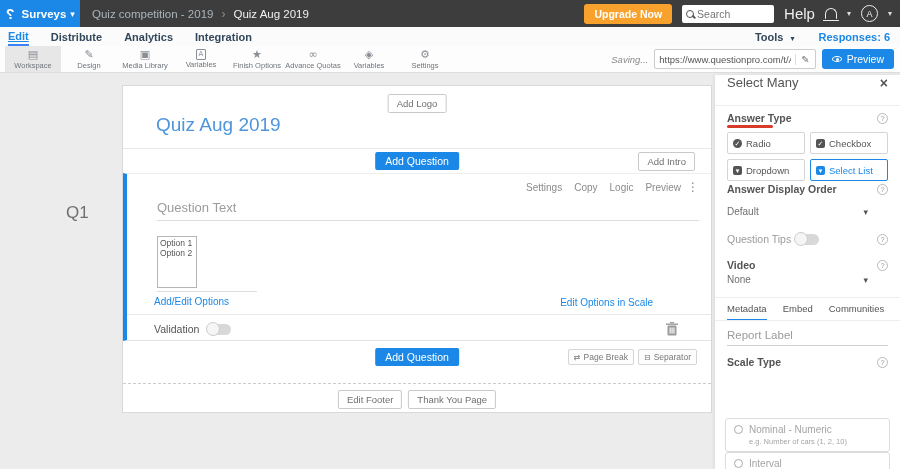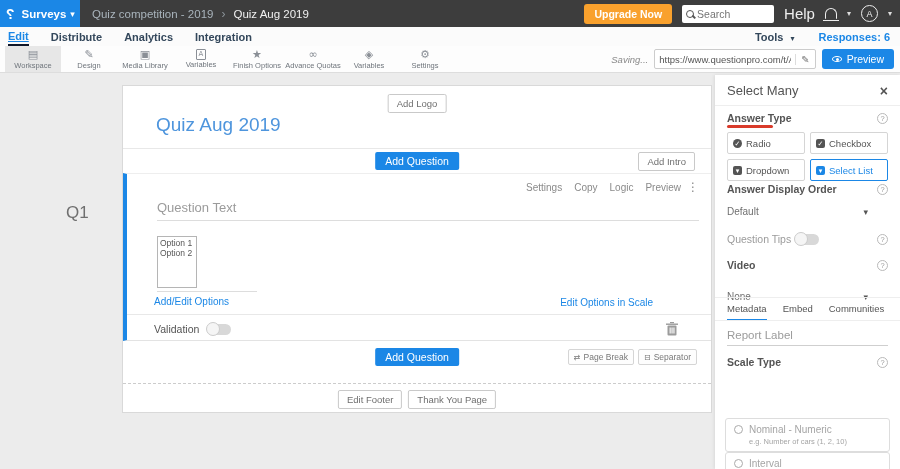--- a/index.html
+++ b/index.html
@@ -24,21 +24,21 @@
   .mag::after { content:""; position:absolute; width:4px; height:1.5px; background:#555; transform:rotate(45deg); right:-3px; bottom:-1px; }
   .help-label { color:#eee; font-size:15px; }
   .bell { width:12px; height:11px; border:1.5px solid #eee; border-radius:6px 6px 1px 1px; border-bottom:none; position:relative; }
   .bell::after { content:""; position:absolute; left:-3px; right:-3px; bottom:-2px; height:1.5px; background:#eee; }
   .avatar { width:17px; height:17px; border:1.5px solid #eee; border-radius:50%; color:#eee; font-size:9px; display:flex; align-items:center; justify-content:center; }
   .tb-caret { color:#ddd; font-size:8px; }
 
   
   .navrow { position:absolute; left:0; top:27px; width:900px; height:19px; background:#fbfbfb; display:flex; align-items:center; padding:0 8px; }
   .nav-tab { font-size:11px; font-weight:bold; color:#33475b; margin-right:22px; padding:2px 0; cursor:pointer; }
-  .nav-tab.active { color:#1b87e6; border-bottom:2px solid #0f172a;text-decoration:underline; }
+  .nav-tab.active { color:#1b87e6; border-bottom:2px solid #3b82f6;text-decoration:underline; }
   .navrow-right { position:absolute; right:10px; display:flex; align-items:center; gap:24px; }
   .tools-label { font-size:11px; font-weight:bold; color:#33475b; cursor:pointer; }
   .tools-label .caret { font-size:8px; }
   .responses-label { font-size:11px; font-weight:bold; color:#1b87e6; }
 
   
   .toolbar { position:absolute; left:0; top:46px; width:900px; height:27px; background:#fdfdfd; border-bottom:1px solid #ddd; display:flex; align-items:stretch; padding-left:5px; }
   .tb-item { width:56px; display:flex; flex-direction:column; align-items:center; justify-content:center; gap:0; cursor:pointer; }
   .tb-item.active { background:#e7e7e7; }
   .tb-glyph { font-size:11px; color:#8a8f96; line-height:12px; font-family:"DejaVu Sans",sans-serif; }
@@ -89,21 +89,21 @@
   .add-q2 { top:262px; }
   .pb-group { position:absolute; right:14px; top:263px; display:flex; gap:4px; }
   .mini-btn { background:#fdfdfd; border:1px solid #d5d5d5; border-radius:2px; color:#777; font-size:8.5px; padding:2px 5px; cursor:pointer; display:flex; align-items:center; gap:3px; white-space:nowrap; }
   .mini-glyph { font-size:8px; font-family:"DejaVu Sans",sans-serif; }
   .canvas-dashed { position:absolute; left:0; right:0; top:297px; border-top:1px dashed #ccc; }
   .footer-group { top:304px; display:flex; gap:6px; }
 
   
   .panel { position:absolute; left:715px; top:2px; width:185px; height:394px; background:#fff; box-shadow:-1px 0 3px rgba(0,0,0,.08); overflow:hidden; }
   .panel-pad { position:absolute; left:12px; right:12px; }
-  .panel-title-row { top:8px; display:flex; justify-content:space-between; align-items:center; }
+  .panel-title-row { top:0; display:flex; justify-content:space-between; align-items:center; }
   .panel-title { font-size:13px; color:#545454; }
   .close-x { font-size:14px; font-weight:bold; color:#545454; cursor:pointer; line-height:14px; }
   .panel-hr { position:absolute; left:0; right:0; border-bottom:1px solid #eee; }
   .sec-label { font-size:10.5px; font-weight:bold; color:#545454; }
   .sec-label.dim { font-weight:normal; color:#9b9b9b; }
   .help-dot { width:11px; height:11px; border:1px solid #b9b9b9; border-radius:50%; color:#9b9b9b; font-size:7.5px; display:flex; align-items:center; justify-content:center; cursor:pointer; flex:0 0 auto; }
   .row-between { display:flex; justify-content:space-between; align-items:center; }
   .red-underline { position:absolute; left:12px; top:50px; width:46px; height:2.5px; background:#d93b2b; border-radius:2px; }
   .at-grid { top:57px; display:grid; grid-template-columns:1fr 1fr; gap:5px; }
   .at-btn { height:18px; border:1px solid #d5d5d5; border-radius:2px; background:#fff; display:flex; align-items:center; gap:4px; padding:10px 5px; font-size:9.5px; color:#545454; cursor:pointer; }
@@ -322,21 +322,21 @@
       <span class="toggle" style="margin-right:55px">
           <span class="knob"></span>
         </span>
       <span class="help-dot">?</span>
     </div>
 
     <div class="panel-pad row-between" style="top:184px">
       <span class="sec-label">Video</span>
       <span class="help-dot">?</span>
     </div>
-    <div class="panel-pad select-ctl" style="top:216px; right:32px">
+    <div class="panel-pad select-ctl" style="top:199px; right:32px">
       <span>None</span>
       <span class="caret">▾</span>
     </div>
 
     <div class="panel-hr" style="top:222px"></div>
     <div class="panel-pad tabs-row">
       <span class="tab active">Metadata</span>
       <span class="tab">Embed</span>
       <span class="tab">Communities</span>
     </div>

